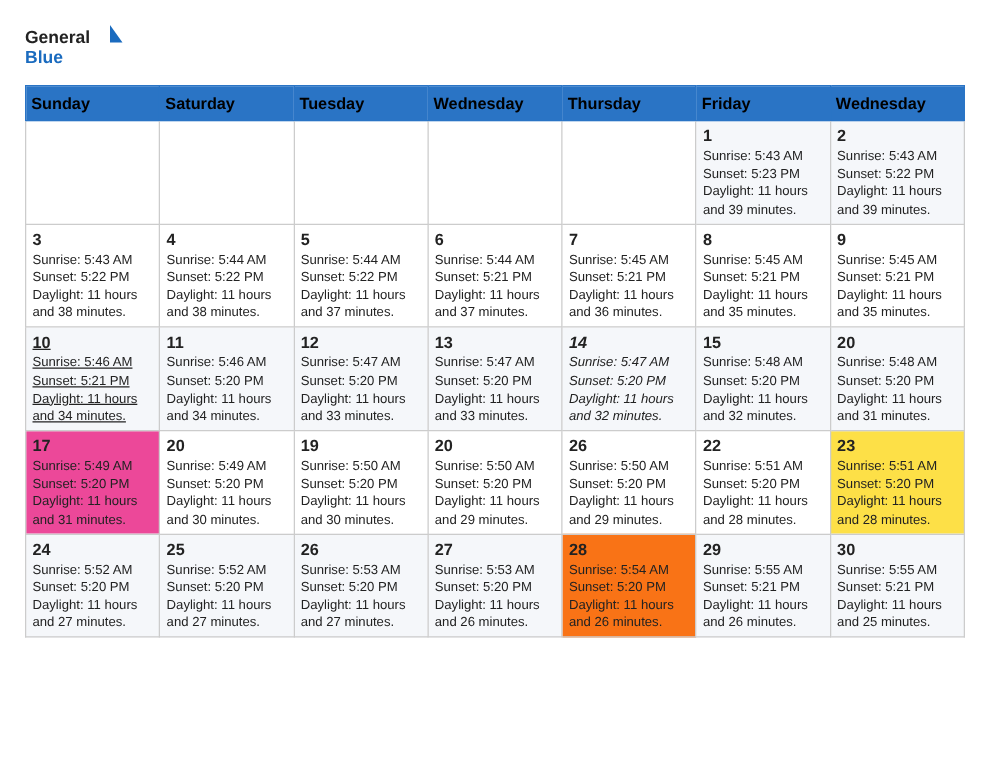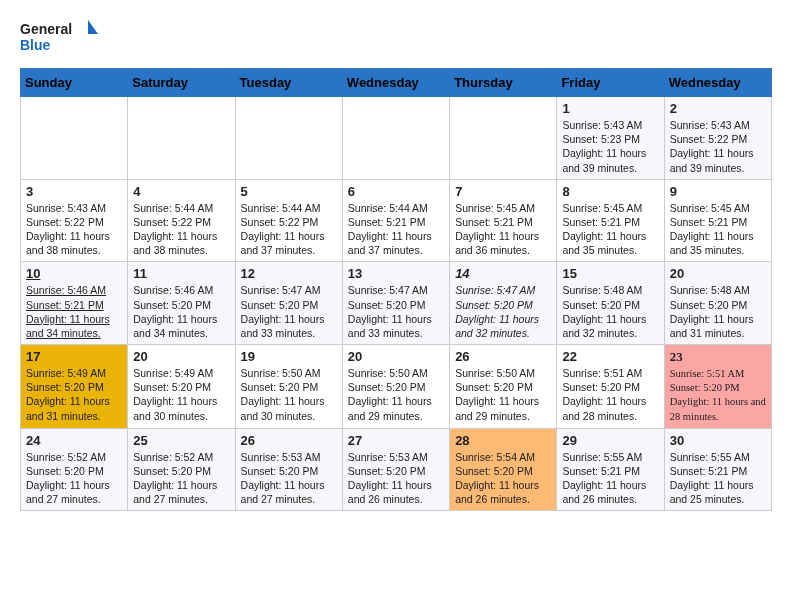--- a/index.html
+++ b/index.html
@@ -186,21 +186,21 @@
           <td style="background: rgb(245, 247, 250);">
             <span class="day-num">15</span>
             <div class="day-info">Sunrise: 5:48 AM<br>Sunset: 5:20 PM<br>Daylight:  11 hours and 32 minutes.</div>
           </td>
           <td style="background: rgb(245, 247, 250);">
             <span class="day-num">20</span>
             <div class="day-info">Sunrise: 5:48 AM<br>Sunset: 5:20 PM<br>Daylight:  11 hours and 31 minutes.</div>
           </td>
         </tr>
         <tr>
-          <td style="background: #eab308;">
+          <td style="background: #ec4899;">
             <span class="day-num">17</span>
             <div class="day-info">Sunrise: 5:49 AM<br>Sunset: 5:20 PM<br>Daylight:  11 hours and 31 minutes.</div>
           </td>
           <td style="background: rgb(255, 255, 255);">
             <span class="day-num">20</span>
             <div class="day-info">Sunrise: 5:49 AM<br>Sunset: 5:20 PM<br>Daylight:  11 hours and 30 minutes.</div>
           </td>
           <td style="background: rgb(255, 255, 255);">
             <span class="day-num">19</span>
             <div class="day-info">Sunrise: 5:50 AM<br>Sunset: 5:20 PM<br>Daylight:  11 hours and 30 minutes.</div>
@@ -210,21 +210,21 @@
             <div class="day-info">Sunrise: 5:50 AM<br>Sunset: 5:20 PM<br>Daylight:  11 hours and 29 minutes.</div>
           </td>
           <td style="background: rgb(255, 255, 255);">
             <span class="day-num">26</span>
             <div class="day-info">Sunrise: 5:50 AM<br>Sunset: 5:20 PM<br>Daylight:  11 hours and 29 minutes.</div>
           </td>
           <td style="background: rgb(255, 255, 255);">
             <span class="day-num">22</span>
             <div class="day-info">Sunrise: 5:51 AM<br>Sunset: 5:20 PM<br>Daylight:  11 hours and 28 minutes.</div>
           </td>
-          <td style="background: #fca5a5; font-family: Liberation Serif, serif;">
+          <td style="background: #fde047;">
             <span class="day-num">23</span>
             <div class="day-info">Sunrise: 5:51 AM<br>Sunset: 5:20 PM<br>Daylight:  11 hours and 28 minutes.</div>
           </td>
         </tr>
         <tr>
           <td style="background: rgb(245, 247, 250);">
             <span class="day-num">24</span>
             <div class="day-info">Sunrise: 5:52 AM<br>Sunset: 5:20 PM<br>Daylight:  11 hours and 27 minutes.</div>
           </td>
           <td style="background: rgb(245, 247, 250);">
@@ -232,21 +232,21 @@
             <div class="day-info">Sunrise: 5:52 AM<br>Sunset: 5:20 PM<br>Daylight:  11 hours and 27 minutes.</div>
           </td>
           <td style="background: rgb(245, 247, 250);">
             <span class="day-num">26</span>
             <div class="day-info">Sunrise: 5:53 AM<br>Sunset: 5:20 PM<br>Daylight:  11 hours and 27 minutes.</div>
           </td>
           <td style="background: rgb(245, 247, 250);">
             <span class="day-num">27</span>
             <div class="day-info">Sunrise: 5:53 AM<br>Sunset: 5:20 PM<br>Daylight:  11 hours and 26 minutes.</div>
           </td>
-          <td style="background: #fdba74;">
+          <td style="background: #f97316;">
             <span class="day-num">28</span>
             <div class="day-info">Sunrise: 5:54 AM<br>Sunset: 5:20 PM<br>Daylight:  11 hours and 26 minutes.</div>
           </td>
           <td style="background: rgb(245, 247, 250);">
             <span class="day-num">29</span>
             <div class="day-info">Sunrise: 5:55 AM<br>Sunset: 5:21 PM<br>Daylight:  11 hours and 26 minutes.</div>
           </td>
           <td style="background: rgb(245, 247, 250);">
             <span class="day-num">30</span>
             <div class="day-info">Sunrise: 5:55 AM<br>Sunset: 5:21 PM<br>Daylight:  11 hours and 25 minutes.</div>

